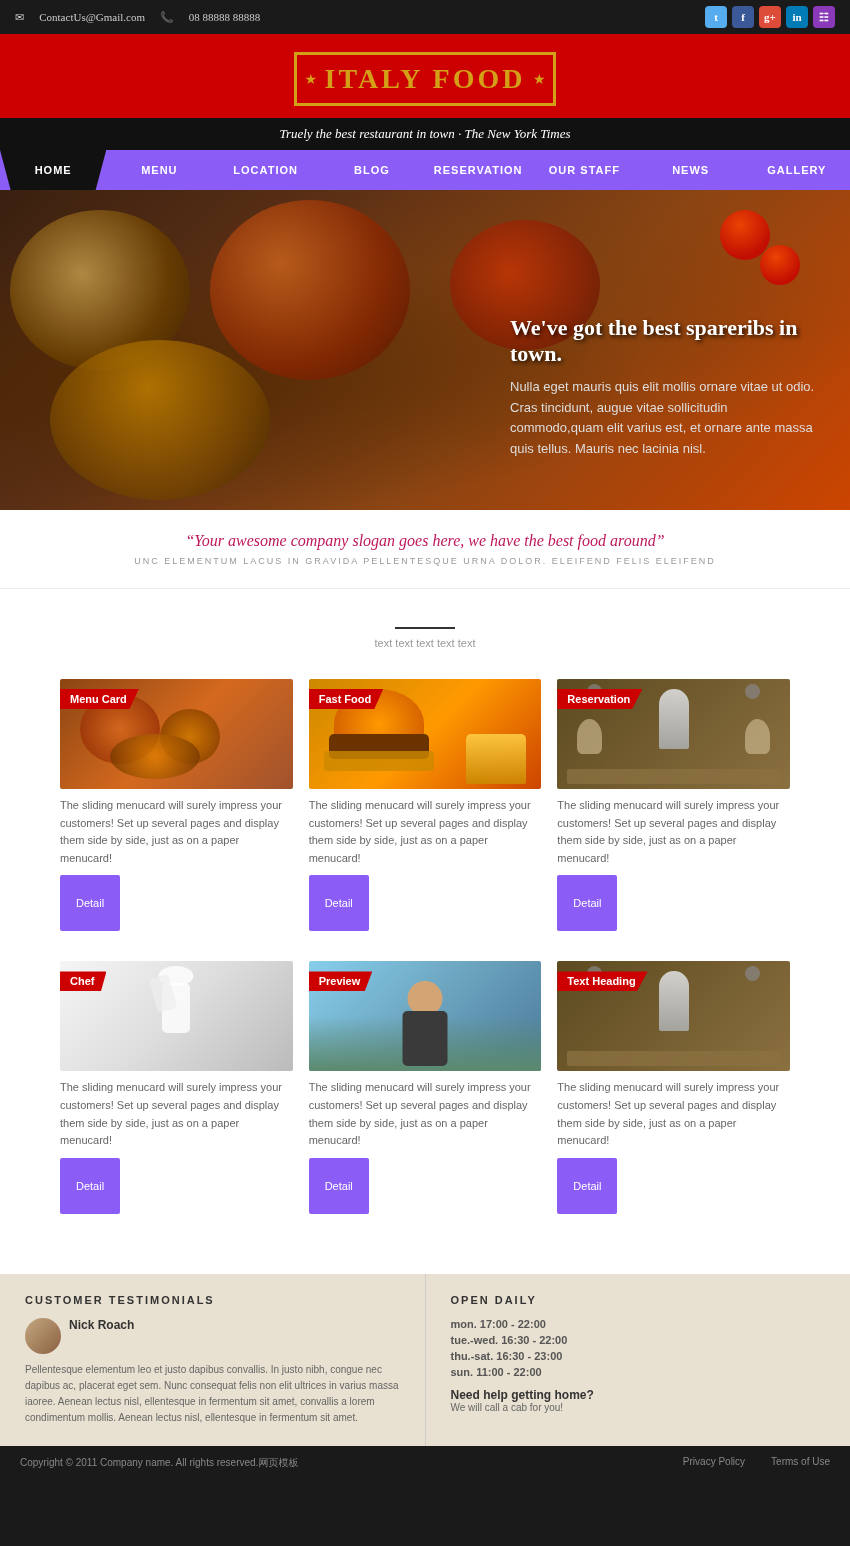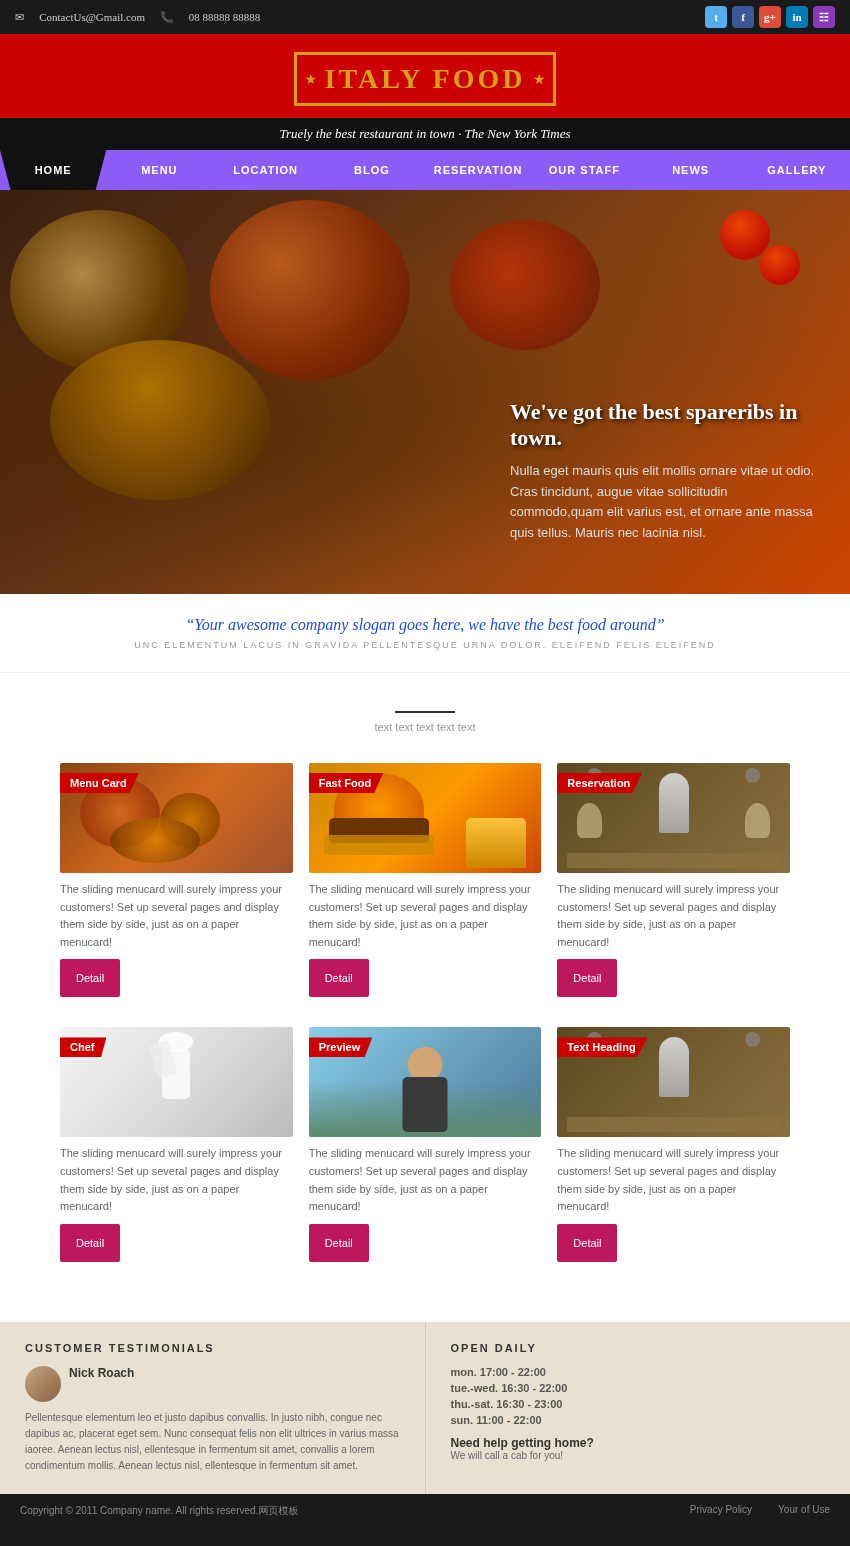--- a/index.html
+++ b/index.html
@@ -91,21 +91,21 @@
       position: relative;
     }
     .nav-item.active {
       background: #111;
       clip-path: polygon(0 0, 100% 0, 90% 100%, 10% 100%);
     }
 
     
     .hero {
       position: relative;
-      height: 404px;
+      height: 320px;
       background: linear-gradient(135deg, #3a2010 0%, #5c3015 30%, #8b4513 60%, #cc4400 100%);
       overflow: hidden;
     }
     .hero-food-bg {
       position: absolute;
       inset: 0;
       background:
         radial-gradient(ellipse at 20% 60%, rgba(80,40,0,0.8) 0%, transparent 50%),
         radial-gradient(ellipse at 60% 40%, rgba(120,60,10,0.6) 0%, transparent 50%);
     }
@@ -132,21 +132,21 @@
     
     .slogan-section {
       background: white;
       text-align: center;
       padding: 22px 60px;
       border-bottom: 1px solid #eee;
     }
     .slogan-text {
       font-size: 16px;
       font-style: italic;
-      color: #1d4ed8;
+      color: #be185d;
       margin-bottom: 6px;
     }
     .slogan-sub {
       font-size: 9px;
       color: #999;
       letter-spacing: 2px;
       text-transform: uppercase;
       font-family: Arial, sans-serif;
     }
 
@@ -220,24 +220,24 @@
       clip-path: polygon(0 0, 100% 0, 88% 100%, 0 100%);
     }
     .card-desc {
       font-size: 11px;
       color: #666;
       line-height: 1.6;
       margin: 8px 0;
       font-family: Arial, sans-serif;
     }
     .detail-btn {
-      background: #be185d;
+      background: #8b5cf6;
       color: white;
       border: none;
-      padding: 13px 16px;
+      padding: 22px 16px;
       font-size: 11px;
       cursor: pointer;
       font-family: Arial, sans-serif;
       border-radius: 2px;
     }
 
     
     .bottom-section {
       background: #e8e0d0;
       display: flex;
@@ -519,15 +519,15 @@
     <div class="need-help">Need help getting home?</div>
     <div class="need-help-sub">We will call a cab for you!</div>
   </div>
 
 </div>
 
 <div class="footer">
   <span>Copyright © 2011 Company name. All rights reserved.网页模板</span>
   <div class="footer-links">
     <a>Privacy Policy</a>
-    <a>Your of Use</a>
+    <a>Terms of Use</a>
   </div>
 </div>
 
 </body></html>

